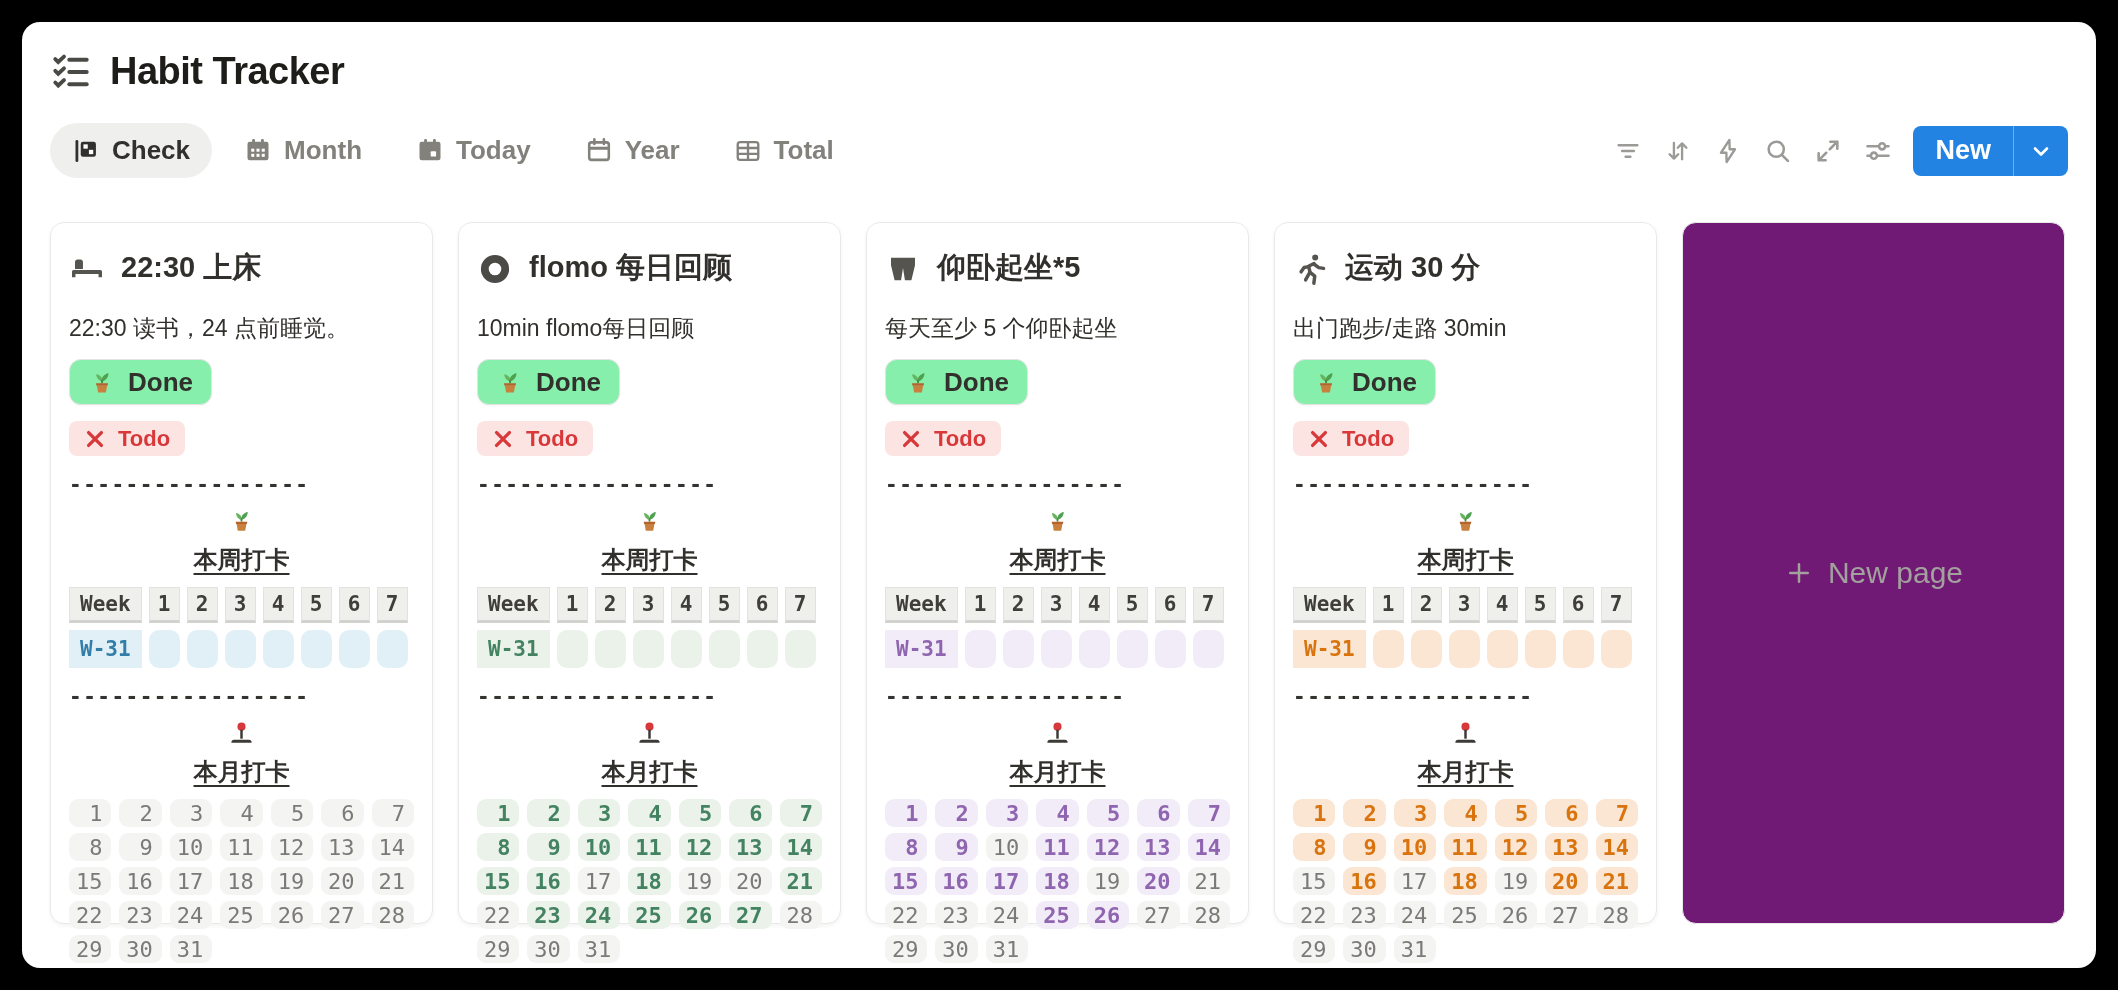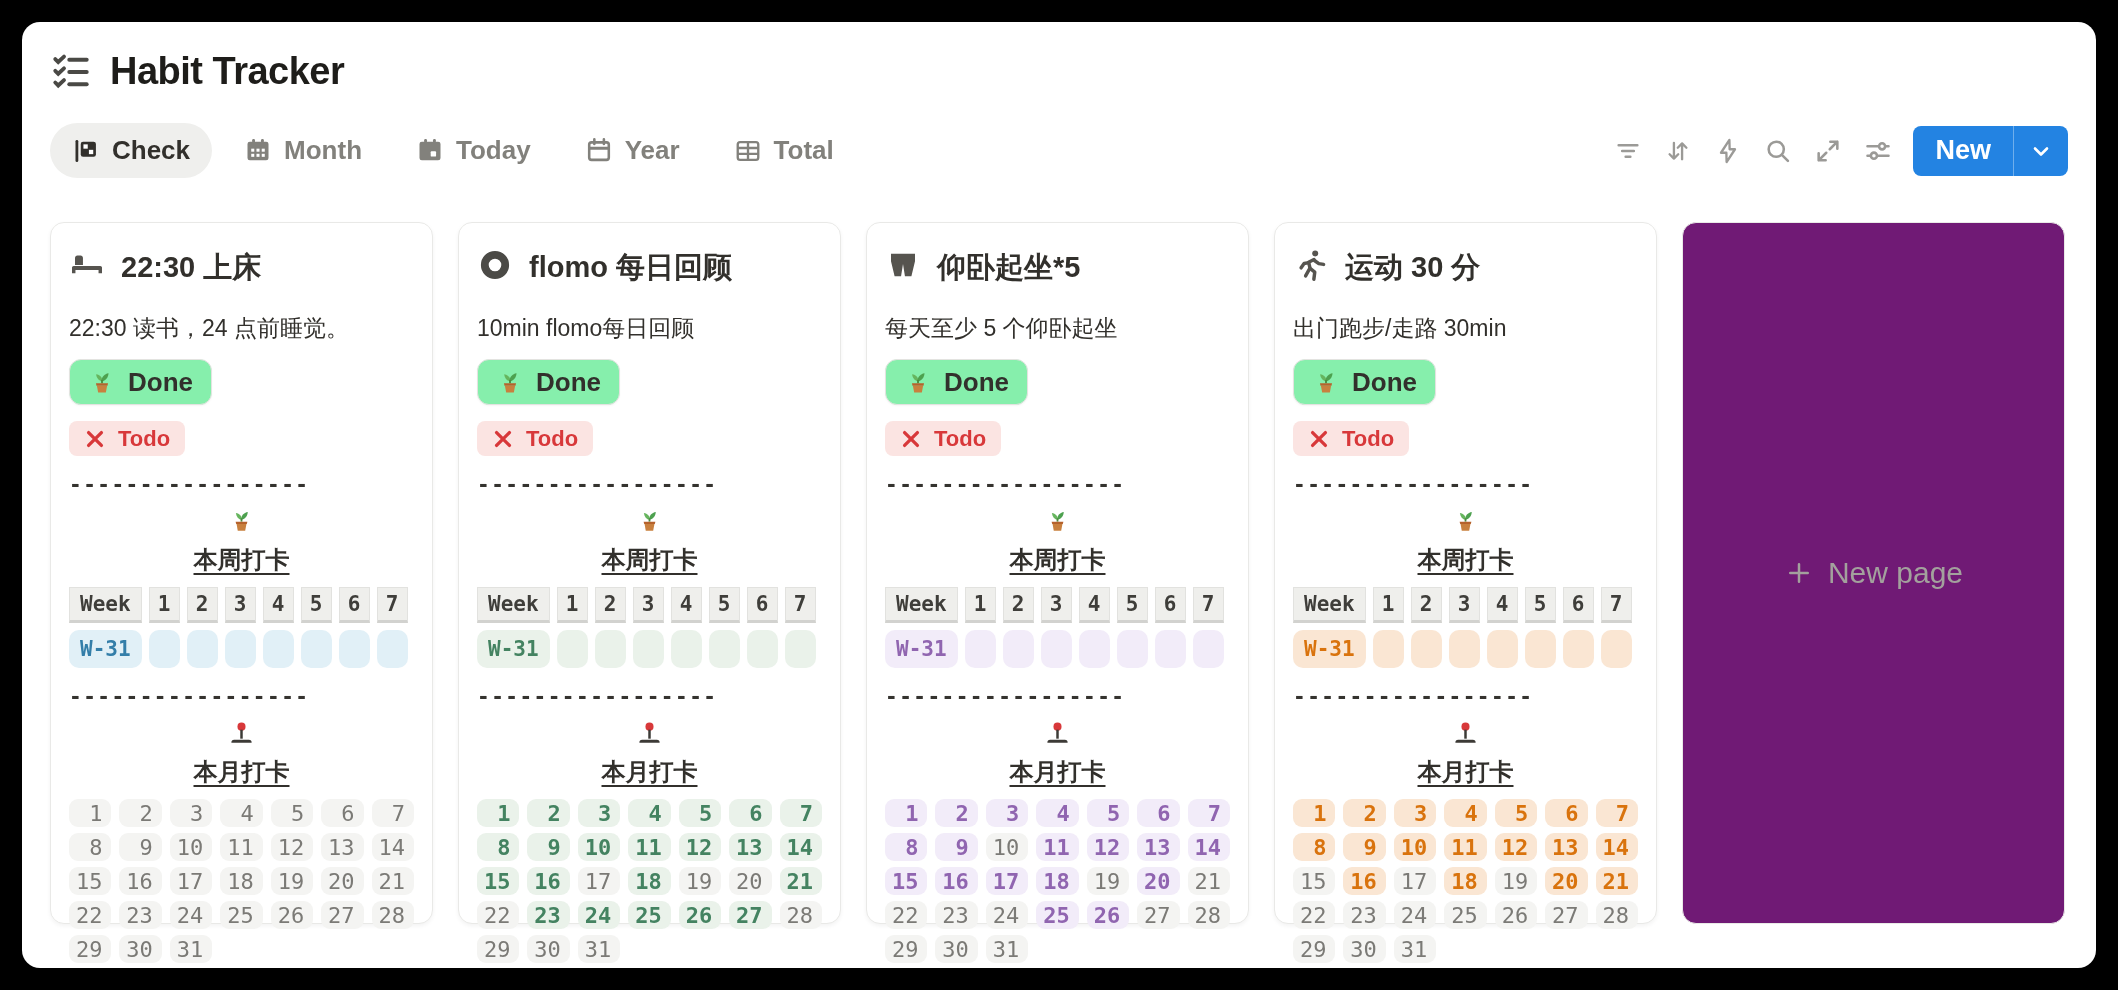--- a/index.html
+++ b/index.html
@@ -24,38 +24,38 @@
   .tool{width:50px;height:50px;display:flex;align-items:center;justify-content:center;background:transparent;border:none;color:#9b9a97;cursor:pointer;}
   .tool svg{width:28px;height:28px;display:block;}
   .new-btn{display:flex;align-items:stretch;height:50px;border-radius:8px;overflow:hidden;margin-left:10px;cursor:pointer;}
   .new-main{display:flex;align-items:center;padding:0 22px;color:#fff;font-size:27px;font-weight:600;}
   .new-split{display:flex;align-items:center;padding:0 15px;border-left:1px solid rgba(255,255,255,.35);color:#fff;}
   .new-split svg{width:24px;height:24px;display:block;}
 
   
   .board{display:flex;align-items:stretch;gap:25px;margin-top:44px;padding:0 28px 30px;}
   .card{width:383px;min-width:383px;height:702px;background:#fff;border:1px solid #e9e9e7;border-radius:14px;box-shadow:0 2px 4px rgba(15,15,15,.05);padding:24px 18px 18px;cursor:pointer;}
-  .card-title{display:flex;align-items:flex-start;gap:16px;font-size:29px;font-weight:700;color:#32302c;line-height:40px;}
+  .card-title{display:flex;align-items:flex-end;gap:16px;font-size:29px;font-weight:700;color:#32302c;line-height:40px;}
   .card-title .icon svg{width:36px;height:36px;display:block;}
   .desc{font-size:23px;color:#32302c;margin:26px 0 0;line-height:30px;}
   .done-pill{margin-top:16px;display:inline-flex;align-items:center;gap:12px;height:46px;padding:0 18px;border:1.5px solid #e3e3e0;border-radius:12px;background:#86efac;font-size:26px;font-weight:700;color:#32302c;font-family:inherit;cursor:pointer;box-shadow:0 1px 2px rgba(15,15,15,.04);}
   .done-pill .icon svg{width:28px;height:28px;display:block;}
   .todo-badge{margin-top:16px;display:inline-flex;align-items:center;gap:12px;height:35px;padding:0 15px;background:#fbe4e2;border-radius:8px;color:#d8383a;font-size:22px;font-weight:700;}
   .todo-badge .icon svg{width:22px;height:22px;display:block;}
   .badge-row{display:block;}
   .sep{display:block;margin-top:18px;font-family:"DejaVu Sans Mono",monospace;font-size:21px;font-weight:600;color:#35332f;letter-spacing:1.5px;line-height:22px;}
   .section-h{display:flex;align-items:center;gap:11px;margin-top:11px;font-size:24px;font-weight:700;color:#32302c;line-height:30px;flex-direction:column;}
   .section-h .icon svg{width:27px;height:27px;display:block;}
   .section-h .label{text-decoration:underline;text-underline-offset:5px;text-decoration-thickness:2px;}
   .week-head{display:flex;gap:7px;margin-top:12px;}
   .pill{font-family:"DejaVu Sans Mono",monospace;font-weight:700;font-size:21px;color:#3f3e3a;background:#efefec;border:1px solid #e2e2df;border-bottom:3px solid #d2d2cf;border-radius:0;height:36px;display:flex;align-items:center;justify-content:center;}
   .pill.wide{padding:0 10px;}
   .pill.digit{width:31px;}
   .week-vals{display:flex;gap:7px;margin-top:7px;}
-  .wlabel{font-family:"DejaVu Sans Mono",monospace;font-weight:700;font-size:21px;color:var(--accent);background:var(--cellbg);border-radius:10px;height:38px;display:flex;align-items:center;padding:0 11px;}
+  .wlabel{font-family:"DejaVu Sans Mono",monospace;font-weight:700;font-size:21px;color:var(--accent);background:var(--cellbg);border-radius:0;height:38px;display:flex;align-items:center;padding:0 11px;}
   .wcell{width:31px;height:38px;background:var(--cellbg);border-radius:10px;}
   .month-grid{display:grid;grid-template-columns:repeat(7,1fr);gap:6px 8px;margin-top:12px;}
   .day{font-family:"DejaVu Sans Mono",monospace;font-size:22px;color:#7b7a76;background:#f4f4f2;border-radius:9px;height:28px;display:flex;align-items:center;justify-content:flex-end;padding-right:9px;}
   .day.checked{color:var(--accent);background:var(--cellbg);font-weight:700;}
   .streak{display:flex;align-items:center;gap:21px;margin-top:20px;font-size:24px;color:#14532d;}
   .streak .icon svg{width:27px;height:27px;display:block;}
   .new-page-card{width:383px;min-width:383px;height:702px;border:1px solid #e9e9e7;border-radius:14px;background:#701a75;display:flex;align-items:center;justify-content:center;gap:14px;color:#a3a19d;font-size:30px;cursor:pointer;}
   .new-page-card .icon svg{width:30px;height:30px;display:block;}
 </style>
 </head>

